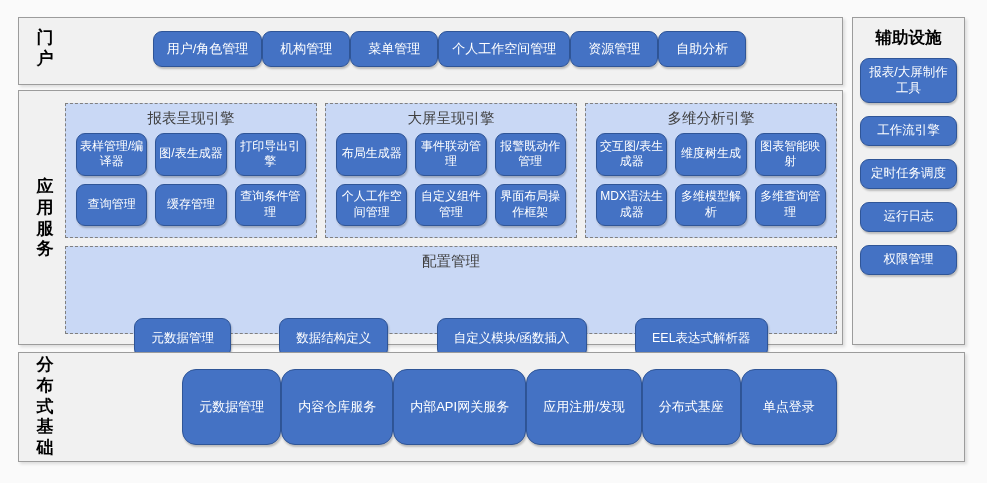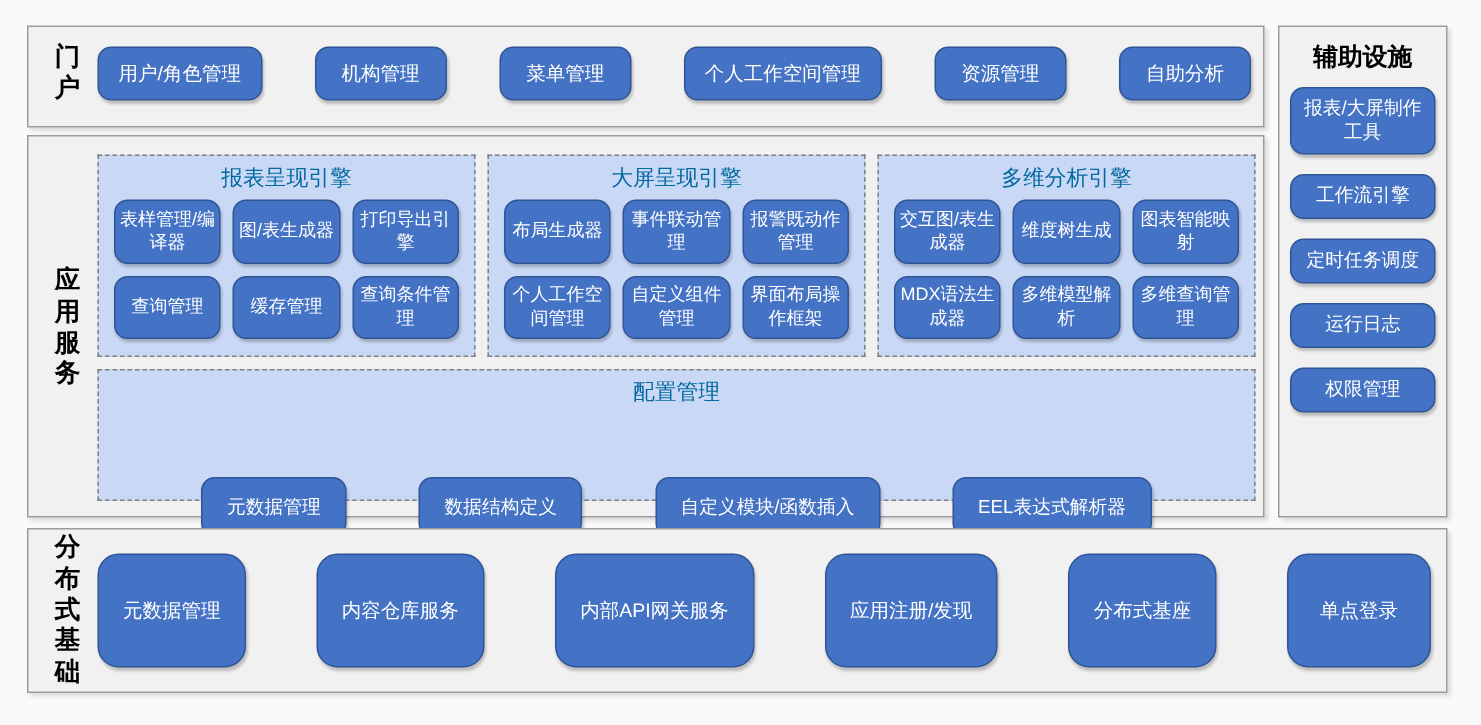--- a/index.html
+++ b/index.html
@@ -13,29 +13,29 @@
   }
   *{box-sizing:border-box;margin:0;padding:0;}
   html,body{background:var(--page-bg);font-family:"Liberation Sans","DejaVu Sans",sans-serif;}
   #stage{position:relative;width:987px;height:483px;background:var(--page-bg);overflow:hidden;}
   .panel{position:absolute;background:var(--panel-bg);border:1px solid var(--panel-border);box-shadow:2px 2px 3px rgba(0,0,0,.12);}
   .panel-portal{left:18px;top:17px;width:825px;height:68px;display:flex;align-items:center;padding:0 8px 4px 10px;}
   .panel-app{left:18px;top:90px;width:825px;height:255px;display:flex;align-items:center;padding:12px 5px 10px 10px;}
   .panel-dist{left:18px;top:352px;width:947px;height:110px;display:flex;align-items:center;padding:0 10px 0 10px;}
   .panel-aux{left:852px;top:17px;width:113px;height:328px;display:flex;flex-direction:column;}
   .vlabel{font-weight:700;font-size:17px;line-height:1.22;width:20px;word-break:break-all;text-align:center;color:#000;margin:0 10px 0 6px;flex:0 0 auto;}
-  .hrow{display:flex;flex:1;justify-content:space-between;align-items:center;}
+  .hrow{display:flex;flex:1;justify-content:center;align-items:center;}
   .btn{background:var(--btn-blue);border:1px solid var(--btn-border);color:#fff;text-align:center;
        display:flex;align-items:center;justify-content:center;line-height:1.3;
        box-shadow:1px 2px 2px rgba(0,0,0,.22);cursor:default;}
   .portal-btn{min-width:88px;padding:9px 13px;font-size:13px;border-radius:9px;}
   .app-content{flex:1;display:flex;flex-direction:column;align-self:stretch;}
   .engines-row{display:flex;gap:8px;height:140px;}
   .engine{flex:1;background:var(--container-blue);border:1px dashed var(--dash);display:flex;flex-direction:column;}
-  .engine-title{text-align:center;font-size:14.5px;color:#0369a1;padding:5px 0 3px;}
+  .engine-title{text-align:center;font-size:14.5px;color:#404040;padding:5px 0 3px;}
   .engine-grid{display:grid;grid-template-columns:repeat(3,1fr);gap:8px 8px;padding:2px 10px 11px;flex:1;}
   .chip{font-size:12px;border-radius:9px;padding:3px 2px;}
   .config-box{margin-top:8px;height:88px;background:var(--container-blue);border:1px dashed var(--dash);display:flex;flex-direction:column;gap:44px;}
   .config-row{display:flex;flex:1;justify-content:space-evenly;align-items:center;padding:0 20px 9px;}
   .config-chip{font-size:12.5px;border-radius:9px;padding:11px 16px;min-width:90px;}
   .big-btn{height:76px;min-width:96px;padding:0 16px;font-size:13px;border-radius:14px;}
   .aux-title{text-align:center;font-weight:700;font-size:16.5px;color:#000;padding:9px 0 3px;}
   .aux-col{display:flex;flex-direction:column;gap:13px;padding:6px 7px 10px;flex:1;}
   .aux-btn{width:100%;min-height:30px;font-size:12.5px;border-radius:9px;padding:5px 3px;}
 </style>

